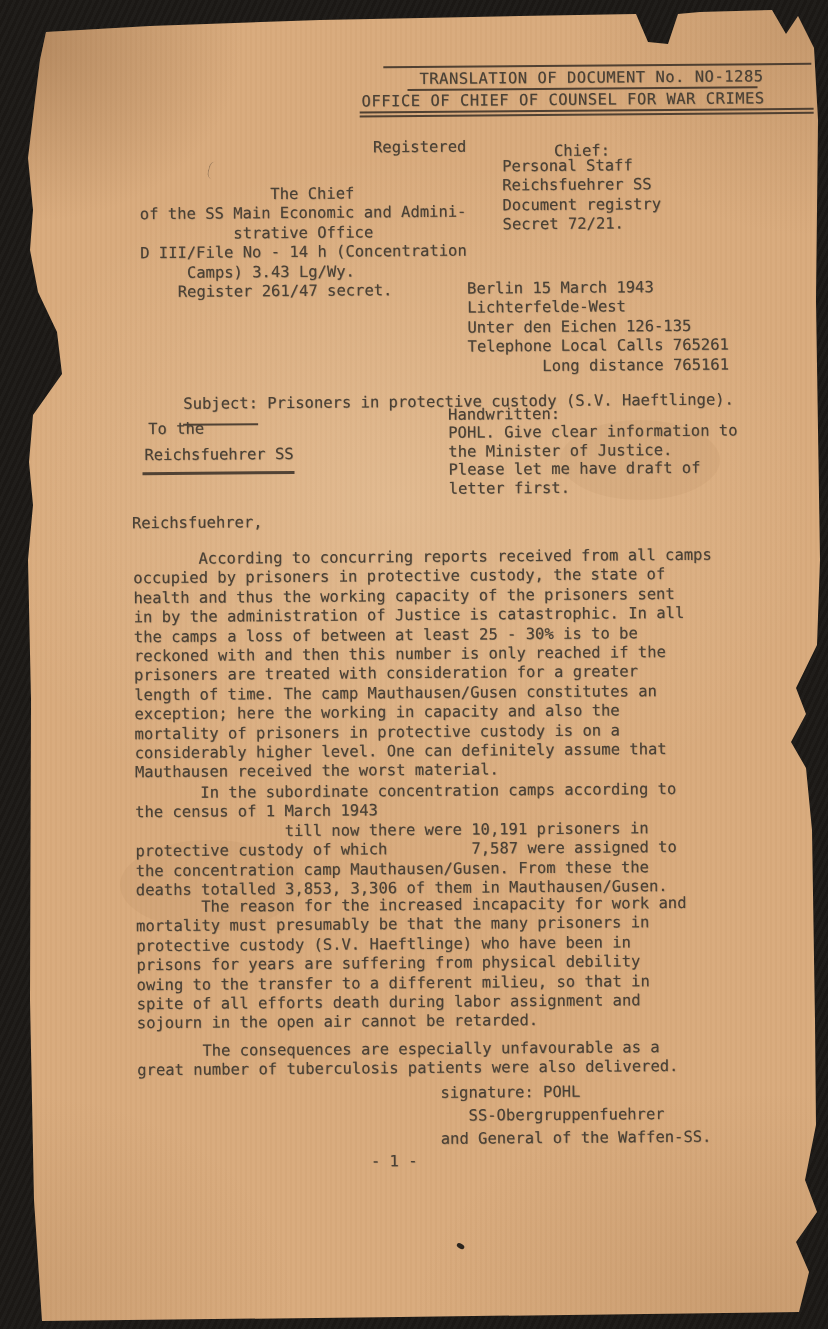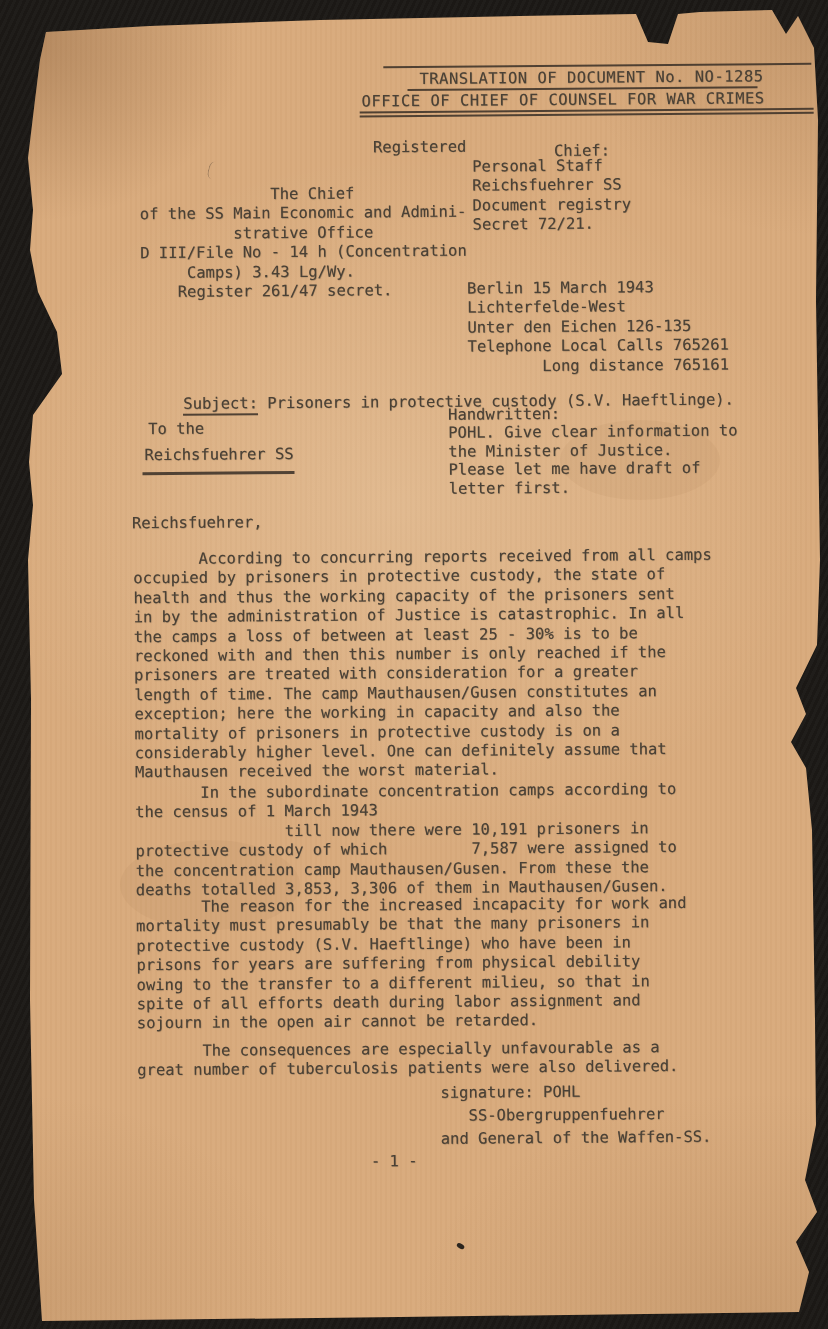--- a/index.html
+++ b/index.html
@@ -37,21 +37,21 @@
   #content{
     position:absolute;left:0;top:0;width:828px;height:1329px;
     transform:rotate(-0.45deg);transform-origin:50% 50%;
     color:rgba(62,52,42,0.92);
     font-size:15.5px;line-height:19.4px;
     text-shadow:0.4px 0.4px 0.7px rgba(74,63,50,0.55);
   }
   .blk{position:absolute;white-space:pre;}
   .rule{position:absolute;background:rgba(55,46,38,0.85);height:2px;}
   .caps{letter-spacing:0.5px;}
-  #subject-label{border-bottom:2px solid rgba(55,46,38,0.85);padding-bottom:1px;}
+  #subject-label{border-bottom:2px solid rgba(55,46,38,0.85);padding-bottom:11px;}
   .speck{position:absolute;background:#2b251e;border-radius:50%;}
   .scratch{position:absolute;border-left:1.5px solid rgba(95,78,60,0.5);
     border-radius:50% / 40%;width:10px;height:18px;transform:rotate(14deg);}
   .stain{position:absolute;border-radius:50%;background:rgba(140,95,50,0.07);}
 </style>
 </head>
 <body style="background: rgb(27, 24, 21);">
 
 <div id="scan-bg"></div>
 
@@ -66,21 +66,21 @@
     <div class="rule" style="left:388px;top:66px;width:428px;"></div>
     <div class="blk caps" style="left:424px;top:70px;">TRANSLATION OF DOCUMENT No. NO-1285</div>
     <div class="rule" style="left:412px;top:89px;width:350px;"></div>
     <div class="blk caps" style="left:366px;top:92px;">OFFICE OF CHIEF OF COUNSEL FOR WAR CRIMES</div>
     <div class="rule" style="left:364px;top:111px;width:454px;"></div>
     <div class="rule" style="left:364px;top:115px;width:454px;height:1.5px;"></div>
   </div>
 
   <div class="blk" style="left:377px;top:138px;">Registered</div>
   <div class="blk" style="left:558px;top:143px;">Chief:</div>
-  <div class="blk" style="left:476px;top:158px;">Personal Staff
+  <div class="blk" style="left:506px;top:158px;">Personal Staff
 Reichsfuehrer SS
 Document registry
 Secret 72/21.</div>
 
   <div class="blk" style="left:134px;top:184px;">               The Chief
  of the SS Main Economic and Admini-
            strative Office
  D III/File No - 14 h (Concentration
       Camps) 3.43 Lg/Wy.
      Register 261/47 secret.</div>

